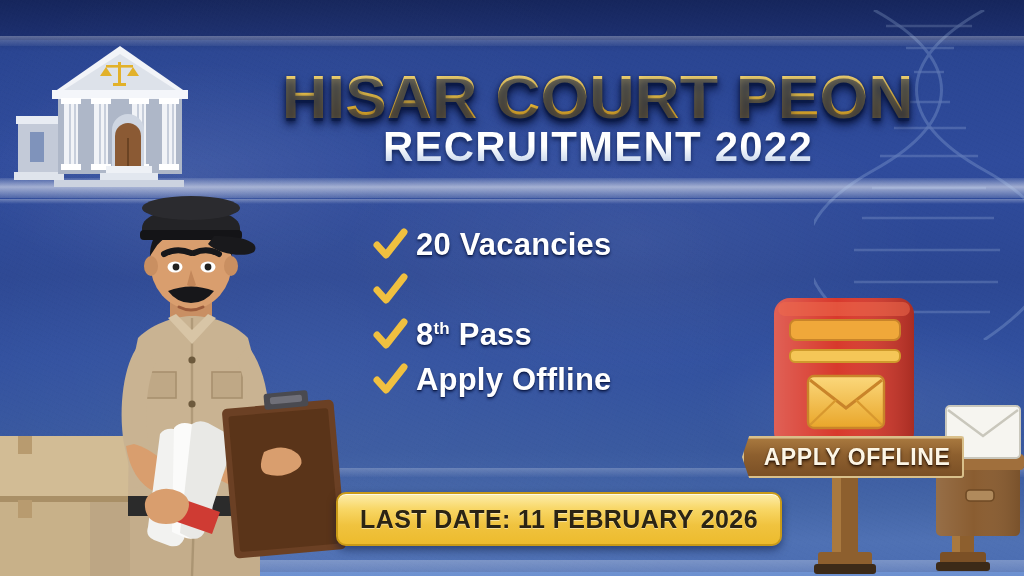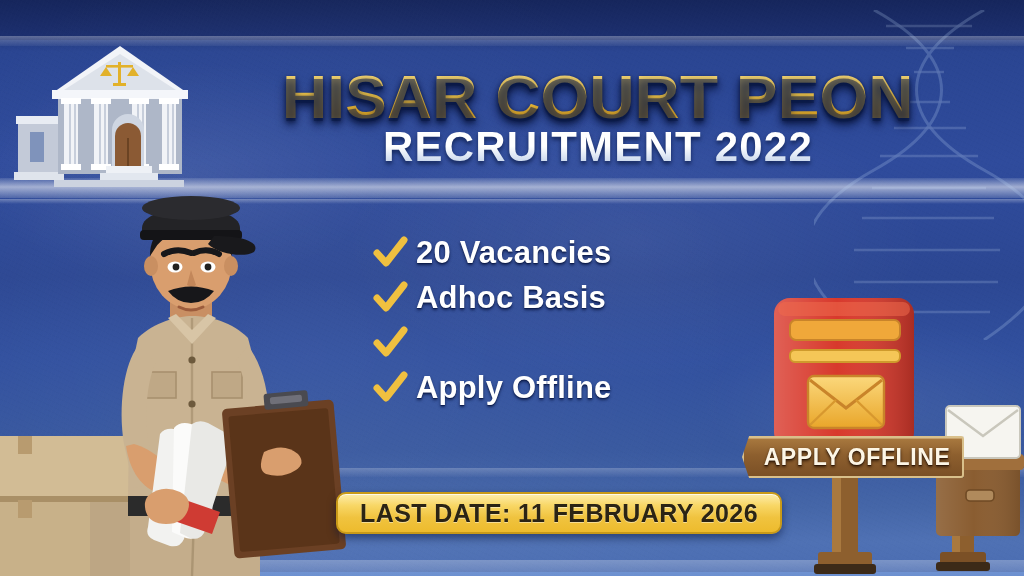--- a/index.html
+++ b/index.html
@@ -70,33 +70,33 @@
   }
   .subtitle-wrap { position:absolute; left:258px; top:126px; width:680px; text-align:center; }
   .subtitle {
     font-size:42px; font-weight:bold; letter-spacing:1.2px; line-height:1.0;
     background:linear-gradient(180deg,#ffffff 0%, #ffffff 48%, #cfdcef 82%, #e9eff8 100%);
     -webkit-background-clip:text; background-clip:text; -webkit-text-fill-color:transparent;
     filter:drop-shadow(0 3px 2px rgba(10,25,70,.75));
   }
 
   
-  .bullets { position:absolute; left:372px; top:230px; }
+  .bullets { position:absolute; left:372px; top:222px; }
   .bullet { display:flex; align-items:center; height:45px; margin-bottom:0; }
   .check { width:36px; height:34px; flex:none; margin-right:8px; }
   .bullet-text {
     font-size:31px; font-weight:bold; color:#ffffff; letter-spacing:.2px;
     text-shadow:0 2px 3px rgba(8,22,66,.85), 0 1px 0 rgba(8,22,66,.6);
     white-space:nowrap;
   }
   .bullet-text sup { font-size:.55em; vertical-align:super; }
 
   
   .badge {
-    position:absolute; left:336px; top:492px; height:42px; padding:0 22px;
+    position:absolute; left:336px; top:492px; height:54px; padding:0 22px;
     display:flex; align-items:center; justify-content:center;
     border-radius:10px;
     background:linear-gradient(180deg,#fdedab 0%, #f8d766 30%, #f0c33f 62%, #edbb2d 100%);
     border:2px solid #c99a18;
     box-shadow:0 4px 9px rgba(6,18,55,.5), inset 0 1px 0 rgba(255,255,255,.75);
   }
   .badge-text {
     font-size:25px; font-weight:bold; color:#2b2414; letter-spacing:.4px; white-space:nowrap;
     text-shadow:0 1px 0 rgba(255,255,255,.45);
   }
@@ -354,27 +354,27 @@
       <svg class="check" viewBox="0 0 36 34">
         <path d="M5 17 L14 27 L32 4" fill="none" stroke="#f0c040" stroke-width="7" stroke-linecap="round" stroke-linejoin="round"></path>
       </svg>
       <span class="bullet-text">20 Vacancies</span>
     </div>
 
     <div class="bullet">
       <svg class="check" viewBox="0 0 36 34">
         <path d="M5 17 L14 27 L32 4" fill="none" stroke="#f0c040" stroke-width="7" stroke-linecap="round" stroke-linejoin="round"></path>
       </svg>
-      <span class="bullet-text">Adhoc Basis</span>
     </div>
 
     <div class="bullet">
       <svg class="check" viewBox="0 0 36 34">
         <path d="M5 17 L14 27 L32 4" fill="none" stroke="#f0c040" stroke-width="7" stroke-linecap="round" stroke-linejoin="round"></path>
       </svg>
+      <span class="bullet-text"><span>8</span><sup>th</sup><span> Pass</span></span>
     </div>
 
     <div class="bullet">
       <svg class="check" viewBox="0 0 36 34">
         <path d="M5 17 L14 27 L32 4" fill="none" stroke="#f0c040" stroke-width="7" stroke-linecap="round" stroke-linejoin="round"></path>
       </svg>
       <span class="bullet-text">Apply Offline</span>
     </div>
 
   </div>

